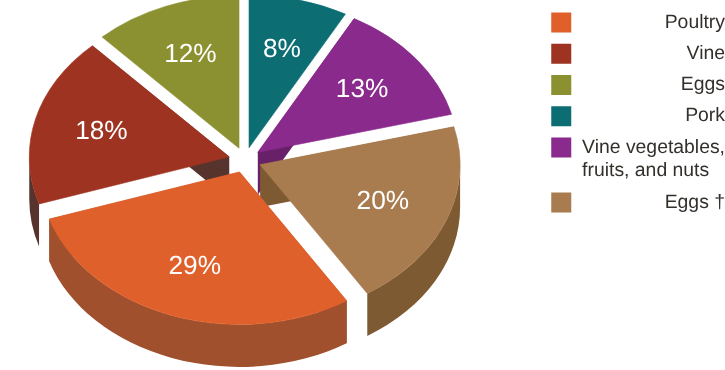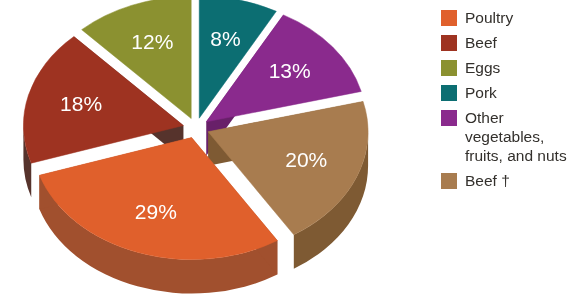--- a/index.html
+++ b/index.html
@@ -42,20 +42,21 @@
     position: absolute;
     left: 441px;
     top: 8px;
     width: 139px;
   }
   .legend-row {
     display: flex;
     align-items: flex-start;
     margin-bottom: 6px;
     min-height: 19px;
+    justify-content: space-between;
   }
   .legend-swatch {
     width: 16px;
     height: 16px;
     flex: 0 0 16px;
     margin-right: 8px;
     margin-top: 2px;
   }
   .legend-label {
     font-family: "Liberation Sans", sans-serif;
@@ -101,38 +102,38 @@
 
   <div class="legend">
 
     <div class="legend-row">
       <div class="legend-swatch" style="background: rgb(224, 96, 44);"></div>
       <div class="legend-label">Poultry</div>
     </div>
 
     <div class="legend-row">
       <div class="legend-swatch" style="background: rgb(158, 51, 33);"></div>
-      <div class="legend-label">Beef</div>
+      <div class="legend-label">Vine</div>
     </div>
 
     <div class="legend-row">
       <div class="legend-swatch" style="background: rgb(139, 145, 48);"></div>
       <div class="legend-label">Eggs</div>
     </div>
 
     <div class="legend-row">
       <div class="legend-swatch" style="background: rgb(12, 110, 114);"></div>
       <div class="legend-label">Pork</div>
     </div>
 
     <div class="legend-row">
       <div class="legend-swatch" style="background: rgb(138, 42, 141);"></div>
-      <div class="legend-label">Other vegetables,
+      <div class="legend-label">Vine vegetables,
 fruits, and nuts</div>
     </div>
 
     <div class="legend-row">
       <div class="legend-swatch" style="background: rgb(168, 124, 79);"></div>
-      <div class="legend-label">Beef †</div>
+      <div class="legend-label">Eggs †</div>
     </div>
 
   </div>
 </div>
 
 </body></html>

